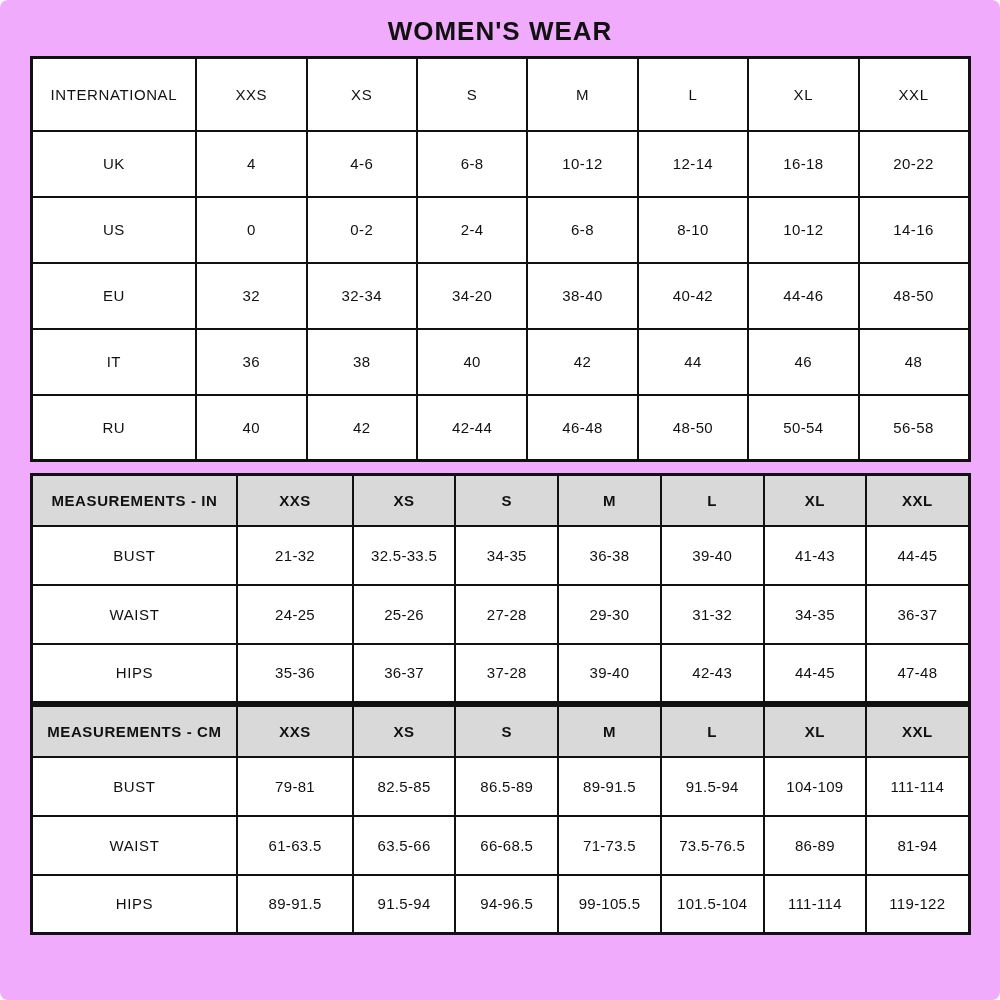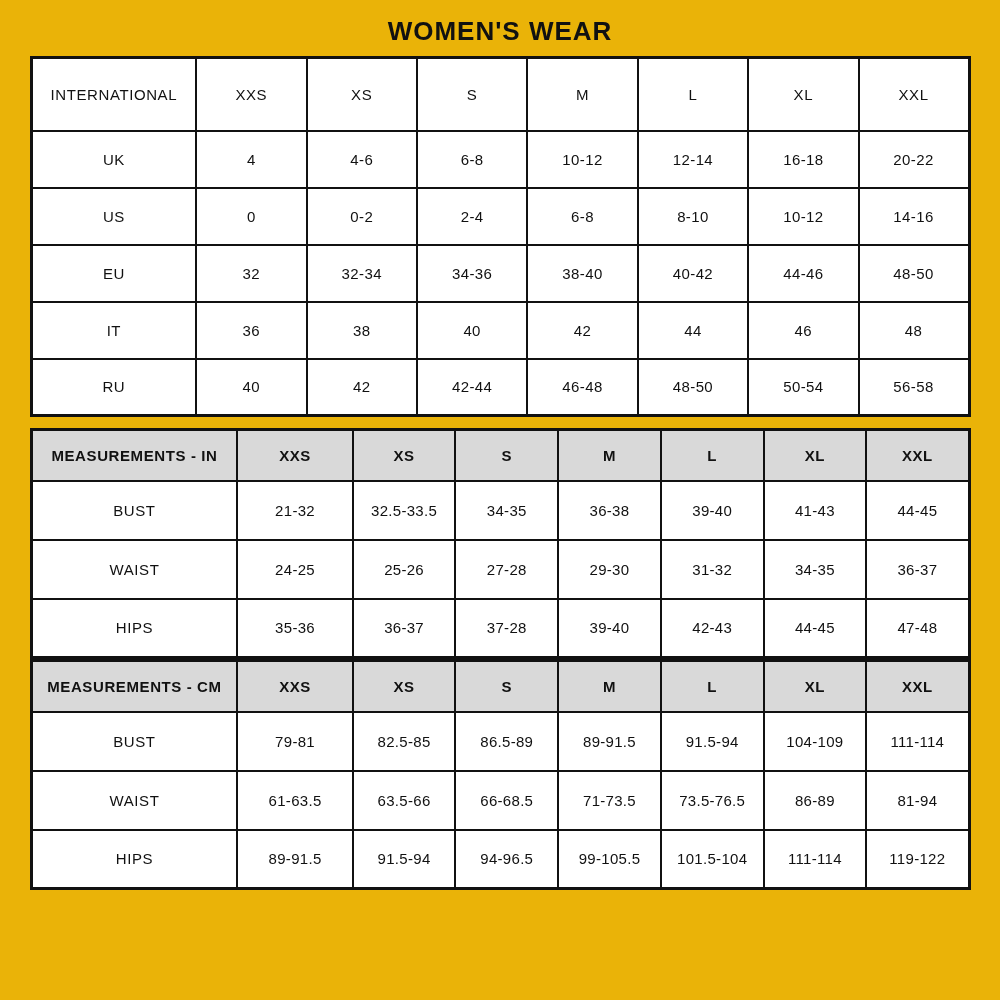--- a/index.html
+++ b/index.html
@@ -5,22 +5,23 @@
   * { box-sizing: border-box; margin: 0; padding: 0; }
   html, body {
     width: 1000px;
     background: #ffffff;
     font-family: "Liberation Sans", "DejaVu Sans", sans-serif;
     color: #111111;
   }
   .page {
     width: 1000px;
     height: 1000px;
-    background: #eab308;
+    background: #f0abfc;
     overflow: hidden;
+    border-radius: 8px;
   }
   .page-title {
     text-align: center;
     font-size: 26px;
     font-weight: 700;
     letter-spacing: 1px;
     padding-top: 16px;
     height: 56px;
     color: #111111;
   }
@@ -51,21 +52,21 @@
     letter-spacing: 0.8px;
   }
   .tbl1 .col-row td {
     height: 73px;
     font-size: 15px;
     font-weight: 500;
     letter-spacing: 0.6px;
     margin-top: 36px;
   }
   .tbl1 .data-row td {
-    height: 57px;
+    height: 66px;
     font-size: 15px;
     font-weight: 500;
     letter-spacing: 0.4px;
   }
   .tbl1 col.c-label { width: 17.6%; }
   .tbl1 col.c-data  { width: 11.77%; }
   
   .tblm .hdr-row td {
     background: #d9d9d9;
     height: 51px;
@@ -134,21 +135,21 @@
         <td>2-4</td>
         <td>6-8</td>
         <td>8-10</td>
         <td>10-12</td>
         <td>14-16</td>
       </tr>
       <tr class="data-row">
         <td>EU</td>
         <td>32</td>
         <td>32-34</td>
-        <td>34-36</td>
+        <td>34-20</td>
         <td>38-40</td>
         <td>40-42</td>
         <td>44-46</td>
         <td>48-50</td>
       </tr>
       <tr class="data-row">
         <td>IT</td>
         <td>36</td>
         <td>38</td>
         <td>40</td>

